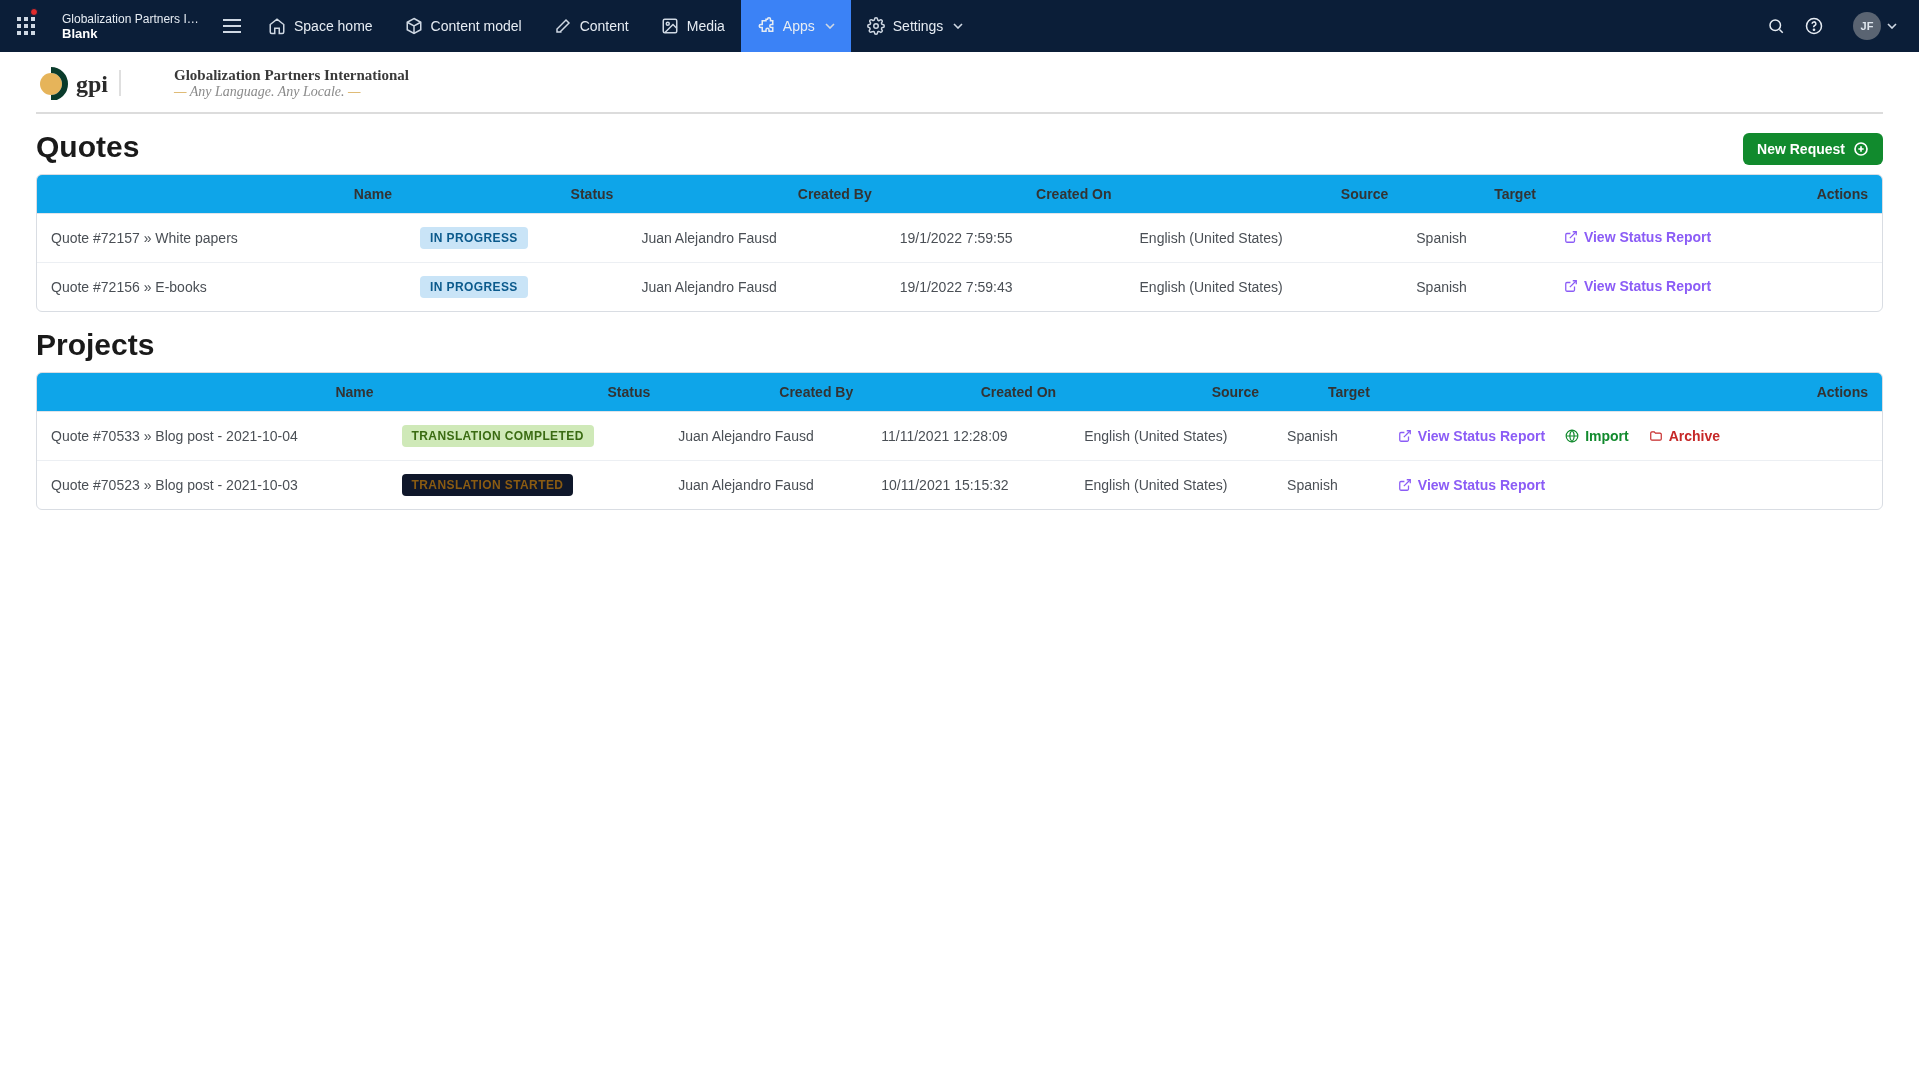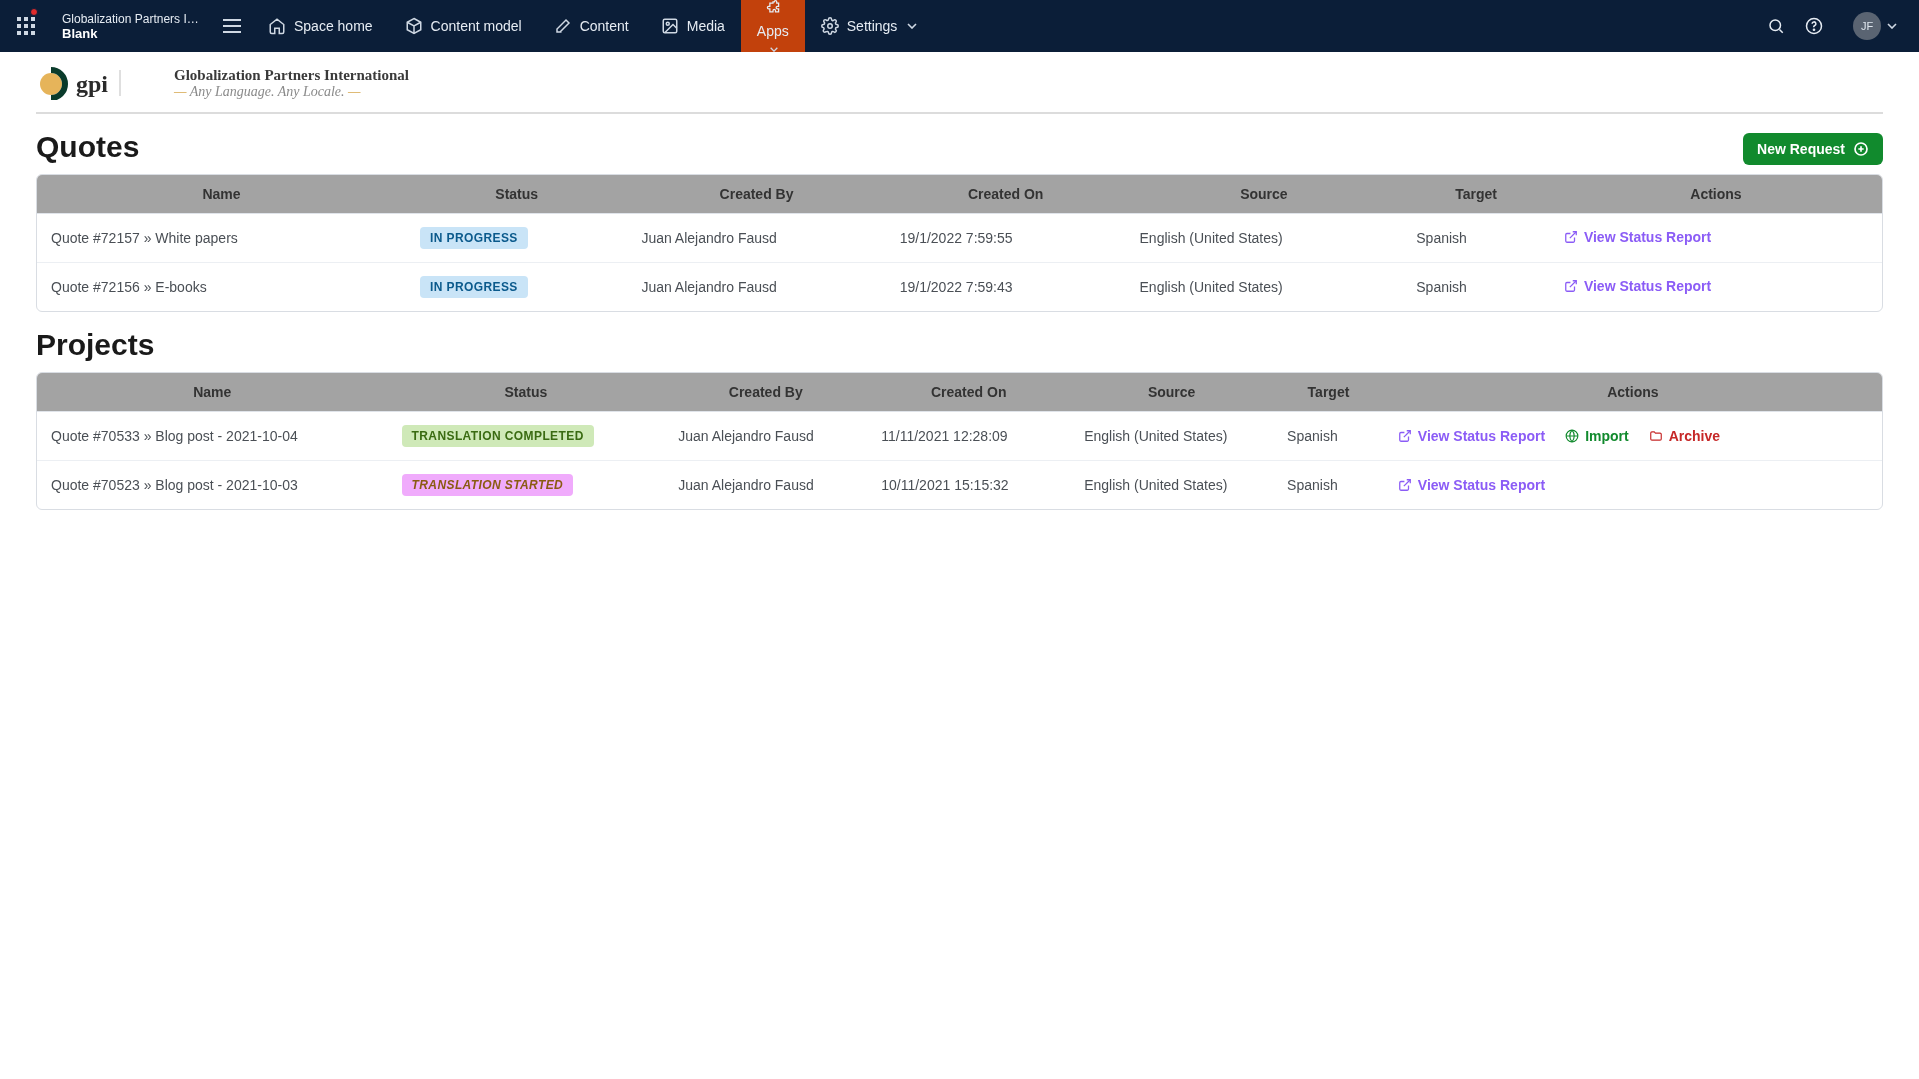--- a/index.html
+++ b/index.html
@@ -8,49 +8,49 @@
   .topbar .appsq { width:52px; display:flex; align-items:center; justify-content:center; position:relative; }
   .topbar .appsq .dot { position:absolute; top:8px; left:30px; width:8px; height:8px; border-radius:50%; background:#e02b2b; border:1px solid #0b1e38; }
   .grid9 { display:grid; grid-template-columns:repeat(3,4px); grid-template-rows:repeat(3,4px); gap:3px; }
   .grid9 span { background:#cfd8e3; width:4px; height:4px; display:block; }
   .space-block { width:160px; padding:8px 10px; display:flex; flex-direction:column; justify-content:center; font-size:12px; }
   .space-block .line1 { color:#e6ecf3; white-space:nowrap; overflow:hidden; text-overflow:ellipsis; }
   .space-block .line2 { color:#fff; font-weight:600; font-size:13px; }
   .burger { width:40px; display:flex; align-items:center; justify-content:center; cursor:pointer; }
   .navitems { display:flex; align-items:stretch; }
   .navitems .item { display:flex; align-items:center; gap:8px; padding:0 16px; color:#e6ecf3; cursor:pointer; }
-  .navitems .item.active { background:#c2410c;flex-direction:column; }
+  .navitems .item.active { background:#3b82f6; }
   .navitems .item .caret { margin-left:2px; }
   .spacer { flex:1; }
   .right-icons { display:flex; align-items:center; gap:20px; padding-right:12px; }
-  .avatar { width:28px; height:28px; border-radius:50%; background:#5a6472; color:#dfe6ee; display:flex; align-items:center; justify-content:center; font-size:11px; font-weight:400; }
+  .avatar { width:28px; height:28px; border-radius:50%; background:#5a6472; color:#dfe6ee; display:flex; align-items:center; justify-content:center; font-size:11px; font-weight:700; }
   .avatar-wrap { display:flex; align-items:center; gap:6px; padding:0 10px; cursor:pointer; }
   .icon-btn { cursor:pointer; display:flex; align-items:center; }
 
   .page { padding:10px 36px 40px; }
   .brand-row { display:flex; align-items:center; gap:18px; padding:4px 0 12px; border-bottom:2px solid #dcdcdc; margin-bottom:10px; }
   .brand-logo { display:flex; align-items:center; gap:6px; }
   .brand-text-title { font-family: Georgia, 'Times New Roman', serif; color:#3a3a3a; font-size:15px; font-weight:600; }
   .brand-text-sub { font-family: Georgia, serif; font-style:italic; color:#8a8a8a; font-size:14px; }
   .brand-text-sub .dash { color:#d5a54a; }
 
   .section-head { display:flex; align-items:center; justify-content:space-between; }
   h1 { font-size:30px; font-weight:700; margin:6px 0 10px; color:#1a1a1a; }
 
   .btn-green { background:#118a2d; color:#fff; border:none; border-radius:6px; padding:8px 14px; font-weight:600; font-size:14px; display:flex; align-items:flex-end; gap:8px; cursor:pointer; }
 
   table.data { width:100%; border:1px solid #d9dde3; border-radius:6px; border-collapse:separate; border-spacing:0; overflow:hidden; }
-  table.data thead th { background:#a3a3a3; text-align:center; font-weight:600; color:#333; padding:11px 14px; font-size:14px; border-bottom:1px solid #e0e4ea; }
+  table.data thead th { background:#0ea5e9; text-align:right; font-weight:600; color:#333; padding:11px 14px; font-size:14px; border-bottom:1px solid #e0e4ea; }
   table.data tbody td { padding:13px 14px; color:#4a4f55; border-top:1px solid #eceff3; font-size:14px; }
   table.data tbody tr:first-child td { border-top:none; }
 
   .badge { display:inline-block; padding:4px 10px; border-radius:4px; font-size:12px; font-weight:600; letter-spacing:0.4px; }
   .badge.inprog { background:#c9e4f7; color:#0b5a8c; }
   .badge.complete { background:#cfe9b8; color:#3a6b12; }
-  .badge.started { background:#f0abfc; color:#8a5b12;font-style:italic; }
+  .badge.started { background:#0f172a; color:#8a5b12; }
 
   .link { color:#8b5cf6; font-weight:600; display:inline-flex; align-items:center; gap:6px; cursor:pointer; }
   .link.green { color:#118a2d;align-items:center; }
   .link.red { color:#c62828;text-align:right; }
 
   .quotes-table { margin-bottom:16px; }
   .projects-table { margin-bottom:16px; }
 
   .col-name { width:20%; }
   .col-status { width:12%; }

